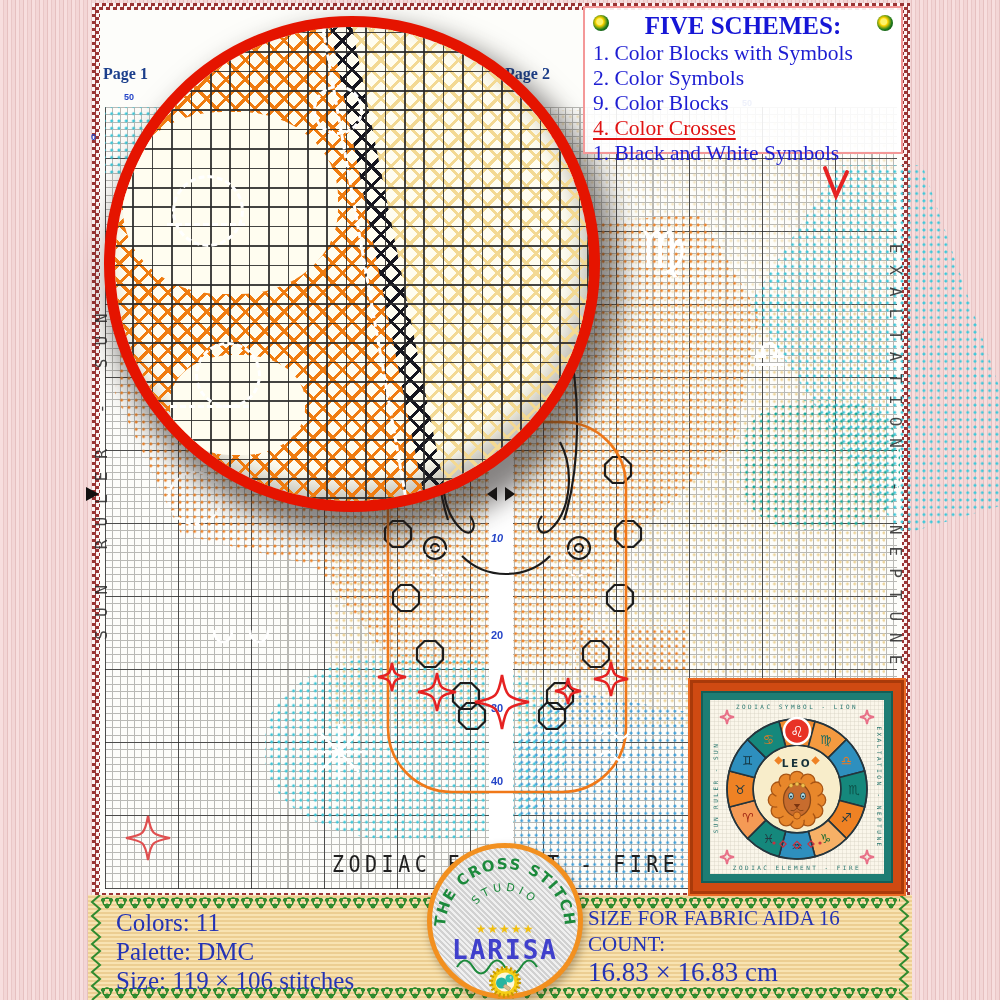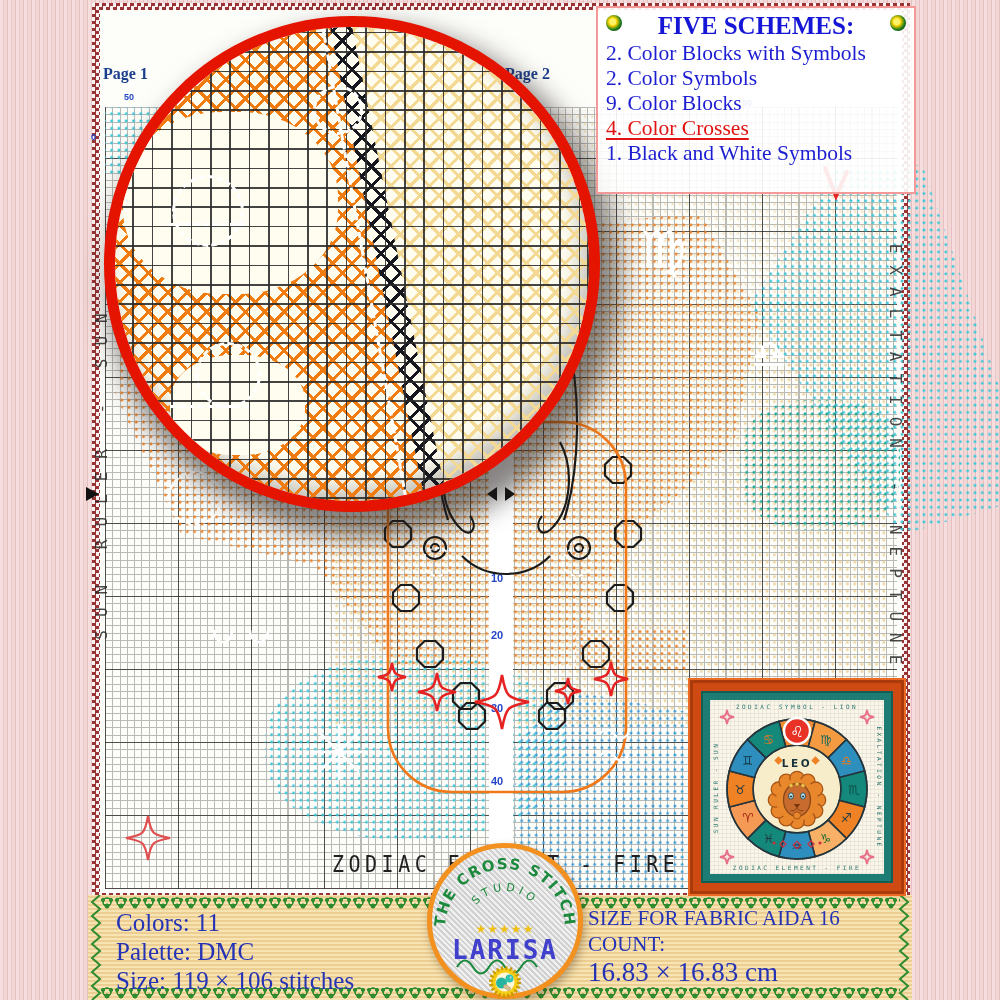--- a/index.html
+++ b/index.html
@@ -61,21 +61,21 @@
       background-position:-2px -2px;}
   .dashcircle{position:absolute;border:3px dashed #fff;border-radius:50%;}
   #dc1{left:57px;top:148px;width:66px;height:66px;}
   #dc2{left:80px;top:315px;width:60px;height:60px;}
   #dc3{left:198px;top:58px;width:44px;height:44px;}
   .dashline{position:absolute;border-top:3px dashed #fff;width:78px;}
   #dl1{left:52px;top:196px;}
   #dl2{left:56px;top:378px;}
   #dl3{left:250px;top:-12px;height:520px;width:0;border-top:none;border-left:3px dashed #fff;transform:rotate(-10deg);}
   
-  #schemes{position:absolute;left:596px;top:6px;width:320px;height:188px;background:rgba(255,255,255,.90);
+  #schemes{position:absolute;left:583px;top:6px;width:320px;height:148px;background:rgba(255,255,255,.90);
     border:2px solid #f49898;box-sizing:border-box;z-index:25;}
   #schemes .pin{position:absolute;top:7px;width:16px;height:16px;border-radius:50%;
     background:radial-gradient(circle at 42% 42%,#fdf36a 0 3px,#ffd400 4px,#1d7a1d 8px,#0a4a0a 11px);}
   #pin-l{left:8px;} #pin-r{right:8px;}
   #schemes h3{margin:4px 0 1px;text-align:center;font:bold 25px "Liberation Serif",serif;color:#1616d6;}
   #schemes ol{margin:0;padding:0 0 0 8px;list-style:none;}
   #schemes li{font:21.5px "Liberation Serif",serif;color:#1d1dd2;line-height:25px;white-space:nowrap;}
   #schemes li.active{color:#e01212;text-decoration:underline;text-decoration-thickness:2px;text-underline-offset:3px;}
   
   #band{position:absolute;left:88px;top:895px;width:824px;height:105px;z-index:30;
@@ -134,21 +134,21 @@
     <div class="dots d-cyan" style="left:165px;top:645px;width:300px;height:185px;border-radius:45%;"></div>
     <div class="dots d-blue" style="left:415px;top:680px;width:250px;height:200px;
          clip-path:polygon(20% 0,100% 18%,100% 100%,0 100%,0 28%);"></div>
     <div class="dots d-cyan" style="left:540px;top:155px;width:362px;height:370px;
          clip-path:polygon(55% 0,78% 0,100% 62%,100% 92%,72% 100%,30% 38%);"></div>
     <div class="dots d-teal" style="left:640px;top:390px;width:160px;height:130px;border-radius:40%;"></div>
     <div class="dots d-cyan" style="left:5px;top:97px;width:60px;height:70px;"></div>
     <div class="dots d-orange" style="left:475px;top:615px;width:113px;height:48px;"></div>
 
     <div id="strip"></div>
-    <div class="rownum" style="top:562px;">10</div>
+    <div class="rownum" style="top:522px;font-style:italic;">10</div>
     <div class="rownum" style="top:619px;">20</div>
     <div class="rownum" style="top:692px;">30</div>
     <div class="rownum" style="top:765px;">40</div>
 
     <div class="pagelabel" style="left:3px;top:55px;">Page 1</div>
     <div class="pagelabel" style="left:405px;top:55px;">Page 2</div>
     <div class="gridnum" style="left:24px;top:82px;">50</div>
     <div class="gridnum" style="left:-9px;top:122px;">0</div>
     <div class="gridnum" style="left:540px;top:88px;opacity:.8;">40</div>
     <div class="gridnum" style="left:642px;top:88px;opacity:.8;">50</div>
@@ -237,21 +237,21 @@
     <div id="dl1" class="dashline"></div>
     <div id="dl2" class="dashline"></div>
     <div id="dl3" class="dashline"></div>
   </div>
 
   <div id="schemes">
     <div id="pin-l" class="pin"></div>
     <div id="pin-r" class="pin"></div>
     <h3>FIVE SCHEMES:</h3>
     <ol>
-      <li>2. Color Blocks with Symbols</li>
+      <li>1. Color Blocks with Symbols</li>
       <li>2. Color Symbols</li>
       <li>9. Color Blocks</li>
       <li class="active">4. Color Crosses</li>
       <li>1. Black and White Symbols</li>
     </ol>
   </div>
 
   <div id="preview">
     <div class="tealmat"></div>
     <div class="inner">

